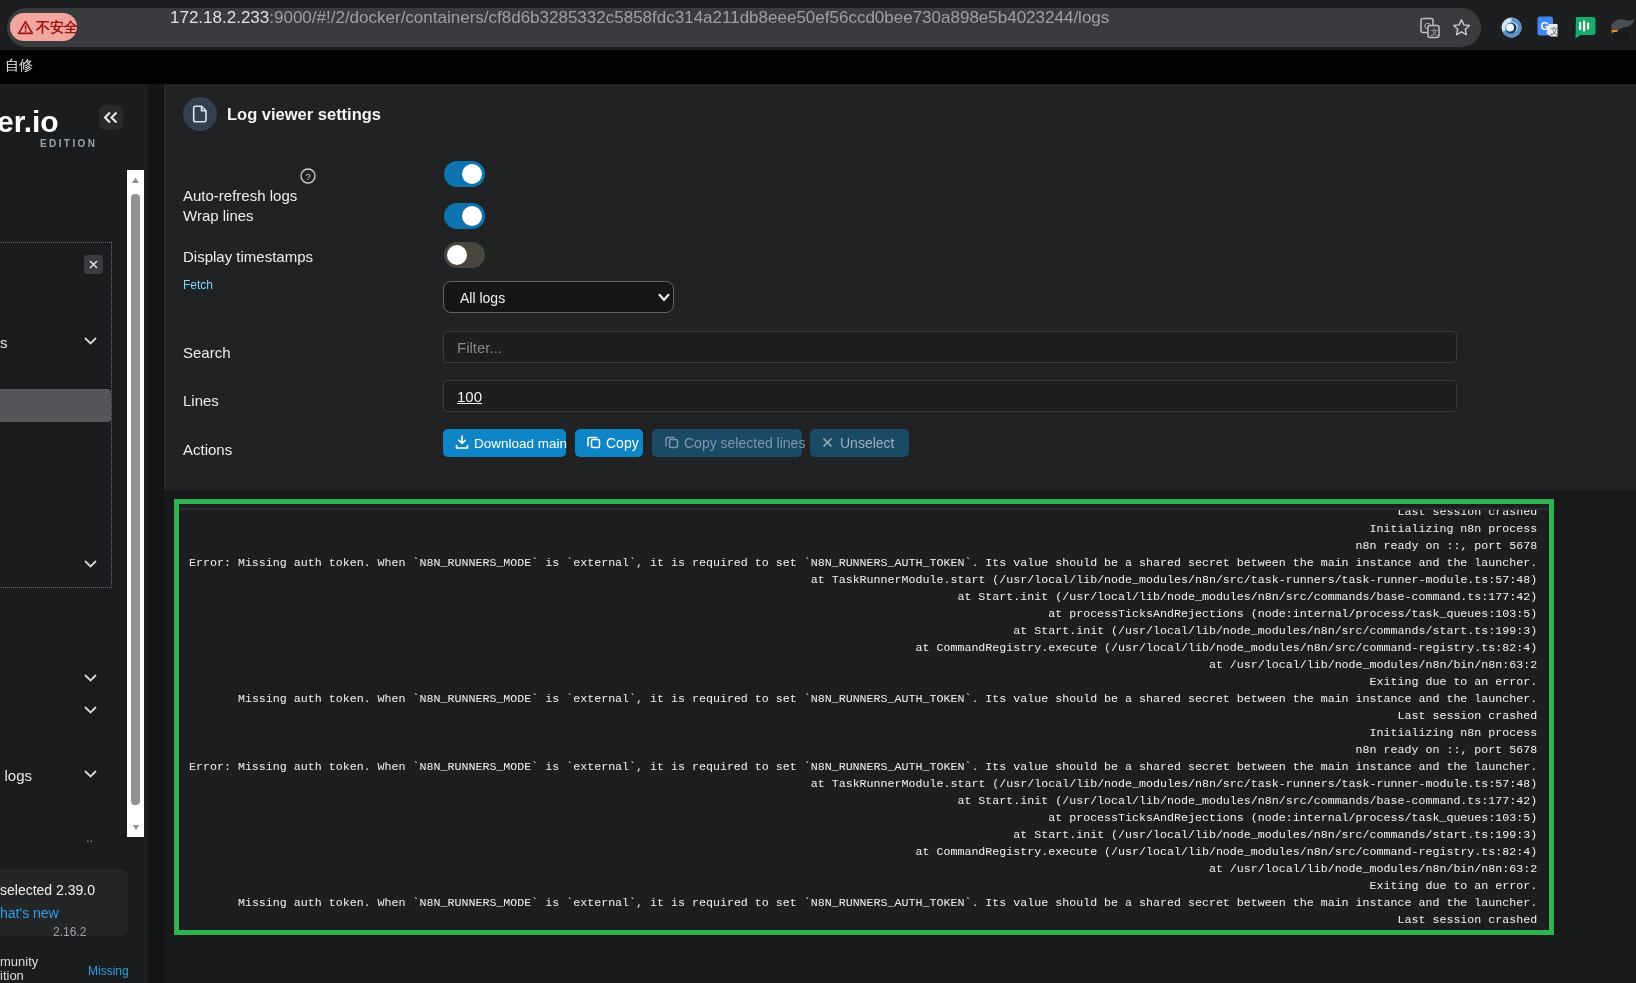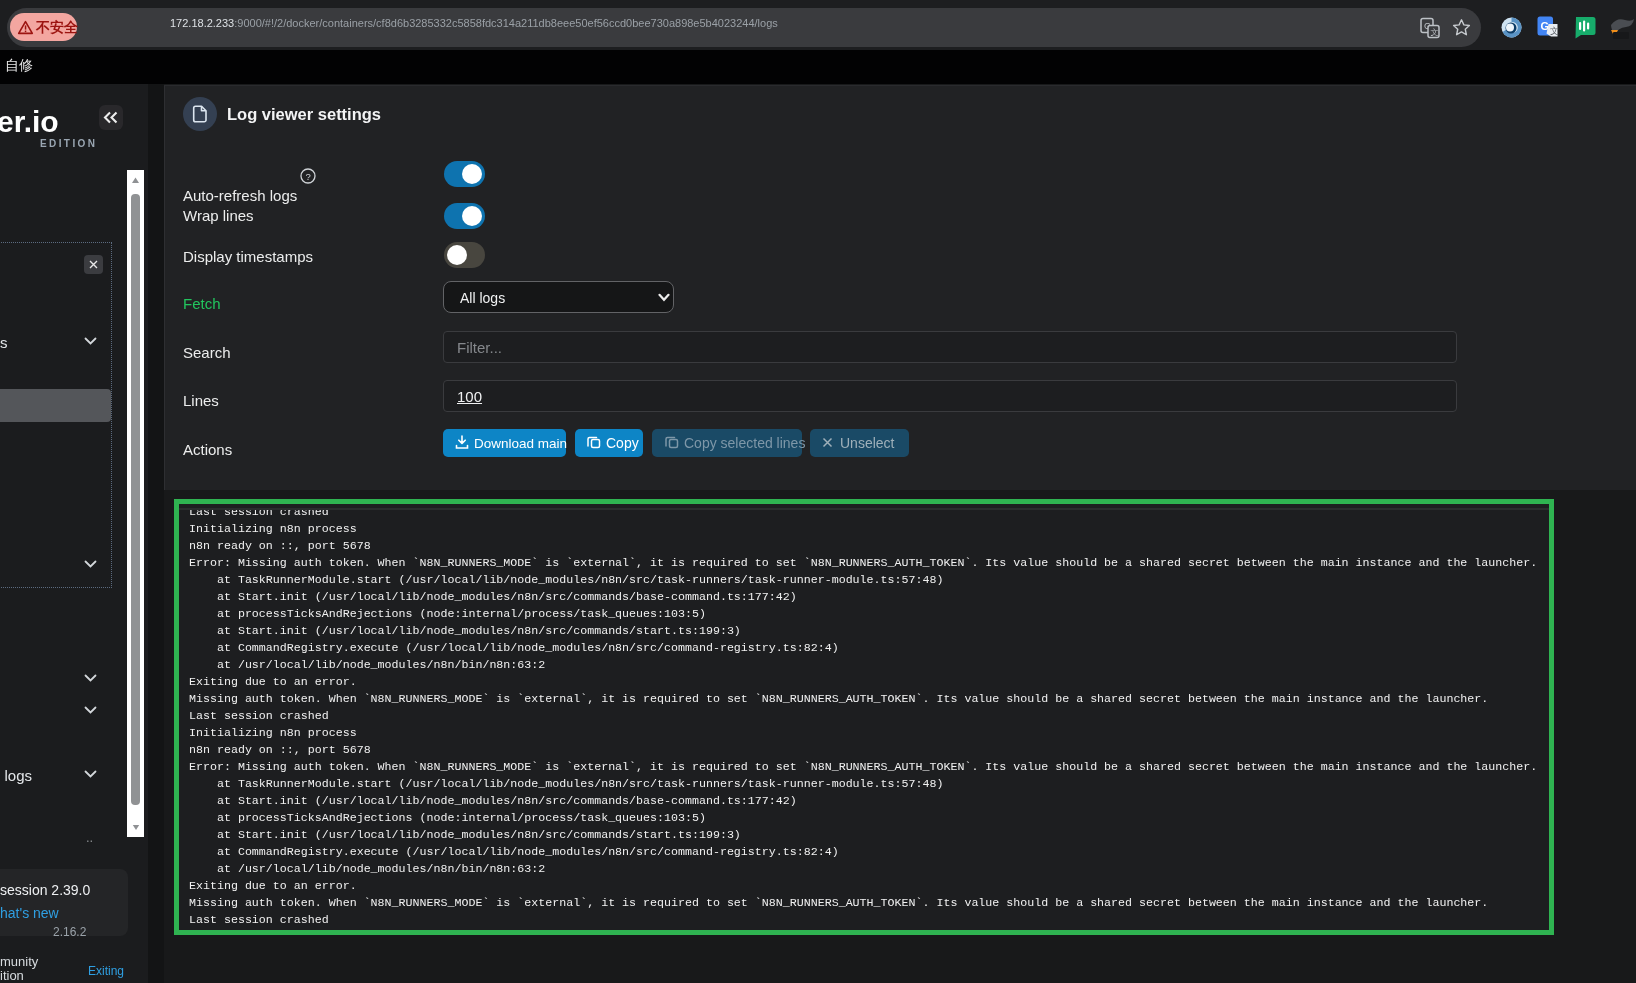--- a/index.html
+++ b/index.html
@@ -15,21 +15,21 @@
 <div class="abs" style="left:7px;top:8px;width:1474px;height:39px;background:#3a3b3e;border-radius:20px;"></div>
 
 <div class="abs" style="left:10px;top:13px;width:67px;height:28px;background:#f3a6a0;border-radius:14px;"></div>
 <svg class="abs" style="left:17px;top:19px;" width="17" height="17" viewBox="0 0 17 17">
   <path d="M8.5 2.6 L15.3 14.4 L1.7 14.4 Z" fill="none" stroke="#9c1410" stroke-width="1.6" stroke-linejoin="round"></path>
   <rect x="7.8" y="6.4" width="1.5" height="4.2" fill="#9c1410"></rect>
   <rect x="7.8" y="11.6" width="1.5" height="1.5" fill="#9c1410"></rect>
 </svg>
 <div class="abs" style="left:36px;top:19px;font-size:14px;color:#9c1410;font-weight:700;">不安全</div>
 
-<div class="abs" style="left:170px;top:17px;font-size:11px;color:#9aa0a6;white-space:nowrap;"><span style="color:#dde1e5;">172.18.2.233</span>:9000/#!/2/docker/containers/cf8d6b3285332c5858fdc314a211db8eee50ef56ccd0bee730a898e5b4023244/logs</div>
+<div class="abs" style="left:170px;top:8px;font-size:17px;color:#9aa0a6;white-space:nowrap;"><span style="color:#dde1e5;">172.18.2.233</span>:9000/#!/2/docker/containers/cf8d6b3285332c5858fdc314a211db8eee50ef56ccd0bee730a898e5b4023244/logs</div>
 
 <svg class="abs" style="left:1419px;top:17px;" width="22" height="22" viewBox="0 0 22 22">
   <rect x="2" y="1.5" width="12" height="14" rx="2" fill="none" stroke="#bdc1c6" stroke-width="1.5"></rect>
   <text x="5" y="11.5" font-size="9" fill="#bdc1c6" font-family="Liberation Sans">G</text>
   <rect x="9" y="8.5" width="11" height="12" rx="2" fill="#3a3b3e" stroke="#bdc1c6" stroke-width="1.5"></rect>
   <text x="11.5" y="18" font-size="8" fill="#bdc1c6" font-family="Liberation Sans">文</text>
 </svg>
 
 <svg class="abs" style="left:1451px;top:17px;" width="21" height="21" viewBox="0 0 24 24">
   <path d="M12 3.2 L14.7 9 L21 9.7 L16.3 14 L17.6 20.3 L12 17.1 L6.4 20.3 L7.7 14 L3 9.7 L9.3 9 Z" fill="none" stroke="#c7cbcf" stroke-width="1.6" stroke-linejoin="round"></path>
@@ -107,44 +107,44 @@
 <div class="abs" style="left:127px;top:170px;width:17px;height:667px;background:#ffffff;"></div>
 <svg class="abs" style="left:131px;top:176px;" width="9" height="9" viewBox="0 0 9 9">
     <path d="M4.5 1.5 L8 7 L1 7 Z" fill="#8f9194"></path>
   </svg>
 <div class="abs" style="left:131px;top:194px;width:9px;height:611px;background:#909294;border-radius:4px;"></div>
 <svg class="abs" style="left:132px;top:824px;" width="8" height="7" viewBox="0 0 8 7">
     <path d="M4 6 L7.2 1 L0.8 1 Z" fill="#8f9194"></path>
   </svg>
 
 <div class="abs" style="left:-10px;top:869px;width:138px;height:67px;background:#242527;border-radius:8px;"></div>
-<div class="abs" style="left:0px;top:882px;font-size:14px;color:#eef0f2;">session 2.39.0</div>
+<div class="abs" style="left:0px;top:882px;font-size:14px;color:#eef0f2;">selected 2.39.0</div>
 <div class="abs" style="left:0px;top:905px;font-size:14px;color:#2f9fe2;">hat's new</div>
 
 <div class="abs" style="left:0px;top:955px;font-size:13px;color:#d7dbdf;line-height:13.5px;">munity<br>ition</div>
 <div class="abs" style="left:53px;top:925px;font-size:12px;color:#9aa2a9;">2.16.2</div>
-<div class="abs" style="left:88px;top:964px;font-size:12px;color:#2f9fe2;">Exiting</div>
+<div class="abs" style="left:88px;top:964px;font-size:12px;color:#2f9fe2;">Missing</div>
 
 <div class="abs" style="left:164px;top:85px;width:1472px;height:405px;background:#212224;border-left:1px solid #2e2f32;border-top:1px solid #2a2b2e;"></div>
 
 <div class="abs" style="left:183px;top:97px;width:34px;height:34px;background:#344052;border-radius:50%;"></div>
 <svg class="abs" style="left:192px;top:105px;" width="16" height="18" viewBox="0 0 16 18">
   <path d="M3.5 1.2 h6 l4.5 4.5 v9.3 a1.8 1.8 0 0 1 -1.8 1.8 h-8.7 a1.8 1.8 0 0 1 -1.8 -1.8 v-12 a1.8 1.8 0 0 1 1.8 -1.8 z" fill="none" stroke="#dce6f0" stroke-width="1.6" stroke-linejoin="round"></path>
   <path d="M9.5 1.2 v4.5 h4.5" fill="none" stroke="#dce6f0" stroke-width="1.6" stroke-linejoin="round"></path>
 </svg>
 <div class="abs" style="left:227px;top:105px;font-size:16.5px;font-weight:700;color:#f3f4f5;">Log viewer settings</div>
 
 <div class="abs" style="left:183px;top:167px;font-size:15px;color:#eceded;margin-top:20px;">Auto-refresh logs</div>
 <svg class="abs" style="left:300px;top:168px;" width="16" height="16" viewBox="0 0 16 16">
   <circle cx="8" cy="8" r="7" fill="none" stroke="#cfd3d7" stroke-width="1.3"></circle>
   <text x="5.5" y="11.5" font-size="9.5" fill="#cfd3d7" font-family="Liberation Sans">?</text>
 </svg>
 <div class="abs" style="left:183px;top:207px;font-size:15px;color:#eceded;">Wrap lines</div>
 <div class="abs" style="left:183px;top:248px;font-size:15px;color:#eceded;">Display timestamps</div>
-<div class="abs" style="left:183px;top:295px;font-size:15px;color:#22c55e;">Fetch</div>
+<div class="abs" style="left:183px;top:278px;font-size:12px;color:#7dd3fc;">Fetch</div>
 <div class="abs" style="left:183px;top:344px;font-size:15px;color:#eceded;">Search</div>
 <div class="abs" style="left:183px;top:392px;font-size:15px;color:#eceded;">Lines</div>
 <div class="abs" style="left:183px;top:441px;font-size:15px;color:#eceded;">Actions</div>
 
 <div class="abs" style="left:444px;top:161px;width:41px;height:26px;background:#0e73af;border-radius:13px;"></div>
 <div class="abs" style="left:462px;top:164px;width:20px;height:20px;background:#ffffff;border-radius:50%;"></div>
 <div class="abs" style="left:444px;top:203px;width:41px;height:26px;background:#0e73af;border-radius:13px;"></div>
 <div class="abs" style="left:462px;top:206px;width:20px;height:20px;background:#ffffff;border-radius:50%;"></div>
 <div class="abs" style="left:444px;top:242px;width:41px;height:26px;background:#48463f;border-radius:13px;"></div>
 <div class="abs" style="left:447px;top:245px;width:20px;height:20px;background:#ffffff;border-radius:50%;"></div>
@@ -181,21 +181,21 @@
   <path d="M9.5 2.5 h-7 a1.5 1.5 0 0 0 -1.5 1.5 v7" fill="none" stroke="#7e97a8" stroke-width="1.5" stroke-linecap="round"></path>
 </svg>
 <div class="abs" style="left:684px;top:435px;font-size:14px;color:#7e97a8;">Copy selected lines</div>
 
 <div class="abs" style="left:810px;top:429px;width:99px;height:28px;background:#1a4a66;border-radius:5px;"></div>
 <svg class="abs" style="left:822px;top:437px;" width="11" height="11" viewBox="0 0 11 11">
     <path d="M1.5 1.5 L9.5 9.5 M9.5 1.5 L1.5 9.5" stroke="#9fb0ba" stroke-width="1.5"></path>
   </svg>
 <div class="abs" style="left:840px;top:435px;font-size:14px;color:#9fb0ba;">Unselect</div>
 
-<div class="abs" style="left:174px;top:499px;width:1380px;height:436px;background:#1d1e20;border:5px solid #2fb351;overflow:hidden;">
+<div class="abs" style="left:174px;top:499px;width:1380px;height:436px;background:#1d1e20;border:5px solid #2fb351;overflow:hidden;text-align:right;">
   <div class="abs" style="left:0;top:0;width:1370px;height:4px;background:#1d1e20;z-index:2;"></div>
     <div class="abs" style="left:0;top:4px;width:1370px;height:2px;background:#2b2c2e;z-index:2;"></div>
   <pre style="position:absolute;left:10px;top:-1px;font-family:'Liberation Mono',monospace;font-size:11.65px;line-height:17px;color:#f1f1f1;">Last session crashed
 Initializing n8n process
 n8n ready on ::, port 5678
 Error: Missing auth token. When `N8N_RUNNERS_MODE` is `external`, it is required to set `N8N_RUNNERS_AUTH_TOKEN`. Its value should be a shared secret between the main instance and the launcher.
     at TaskRunnerModule.start (/usr/local/lib/node_modules/n8n/src/task-runners/task-runner-module.ts:57:48)
     at Start.init (/usr/local/lib/node_modules/n8n/src/commands/base-command.ts:177:42)
     at processTicksAndRejections (node:internal/process/task_queues:103:5)
     at Start.init (/usr/local/lib/node_modules/n8n/src/commands/start.ts:199:3)

